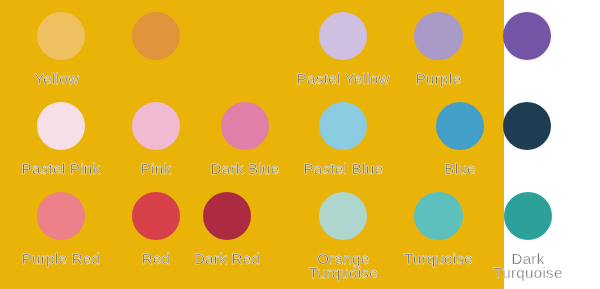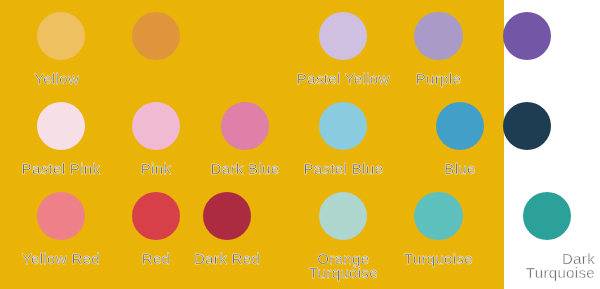--- a/index.html
+++ b/index.html
@@ -97,21 +97,21 @@
     <div class="dot" style="background: rgb(66, 160, 200);"></div>
     <div class="label">Blue</div>
   </div>
 
   <div class="swatch" style="left:479.3px;top:101.9px;">
     <div class="dot" style="background: rgb(31, 61, 82);"></div>
   </div>
 
   <div class="swatch" style="left:13px;top:192.1px;">
     <div class="dot" style="background: rgb(238, 128, 137);"></div>
-    <div class="label">Yellow Red</div>
+    <div class="label">Purple Red</div>
   </div>
 
   <div class="swatch" style="left:108px;top:192.1px;">
     <div class="dot" style="background: rgb(215, 63, 73);"></div>
     <div class="label">Red</div>
   </div>
 
   <div class="swatch" style="left:179px;top:192.1px;">
     <div class="dot" style="background: rgb(172, 43, 64);"></div>
     <div class="label">Dark Red</div>
@@ -121,19 +121,19 @@
     <div class="dot" style="background: rgb(174, 213, 206);"></div>
     <div class="label">Orange
 Turquoise</div>
   </div>
 
   <div class="swatch" style="left:390.4px;top:192.1px;">
     <div class="dot" style="background: rgb(93, 192, 189);"></div>
     <div class="label">Turquoise</div>
   </div>
 
-  <div class="swatch" style="left:499px;top:192.1px;text-align:right;">
+  <div class="swatch" style="left:480px;top:192.1px;">
     <div class="dot" style="background: rgb(44, 161, 153);"></div>
     <div class="label">Dark
 Turquoise</div>
   </div>
 
 </div>
 
 </body></html>

